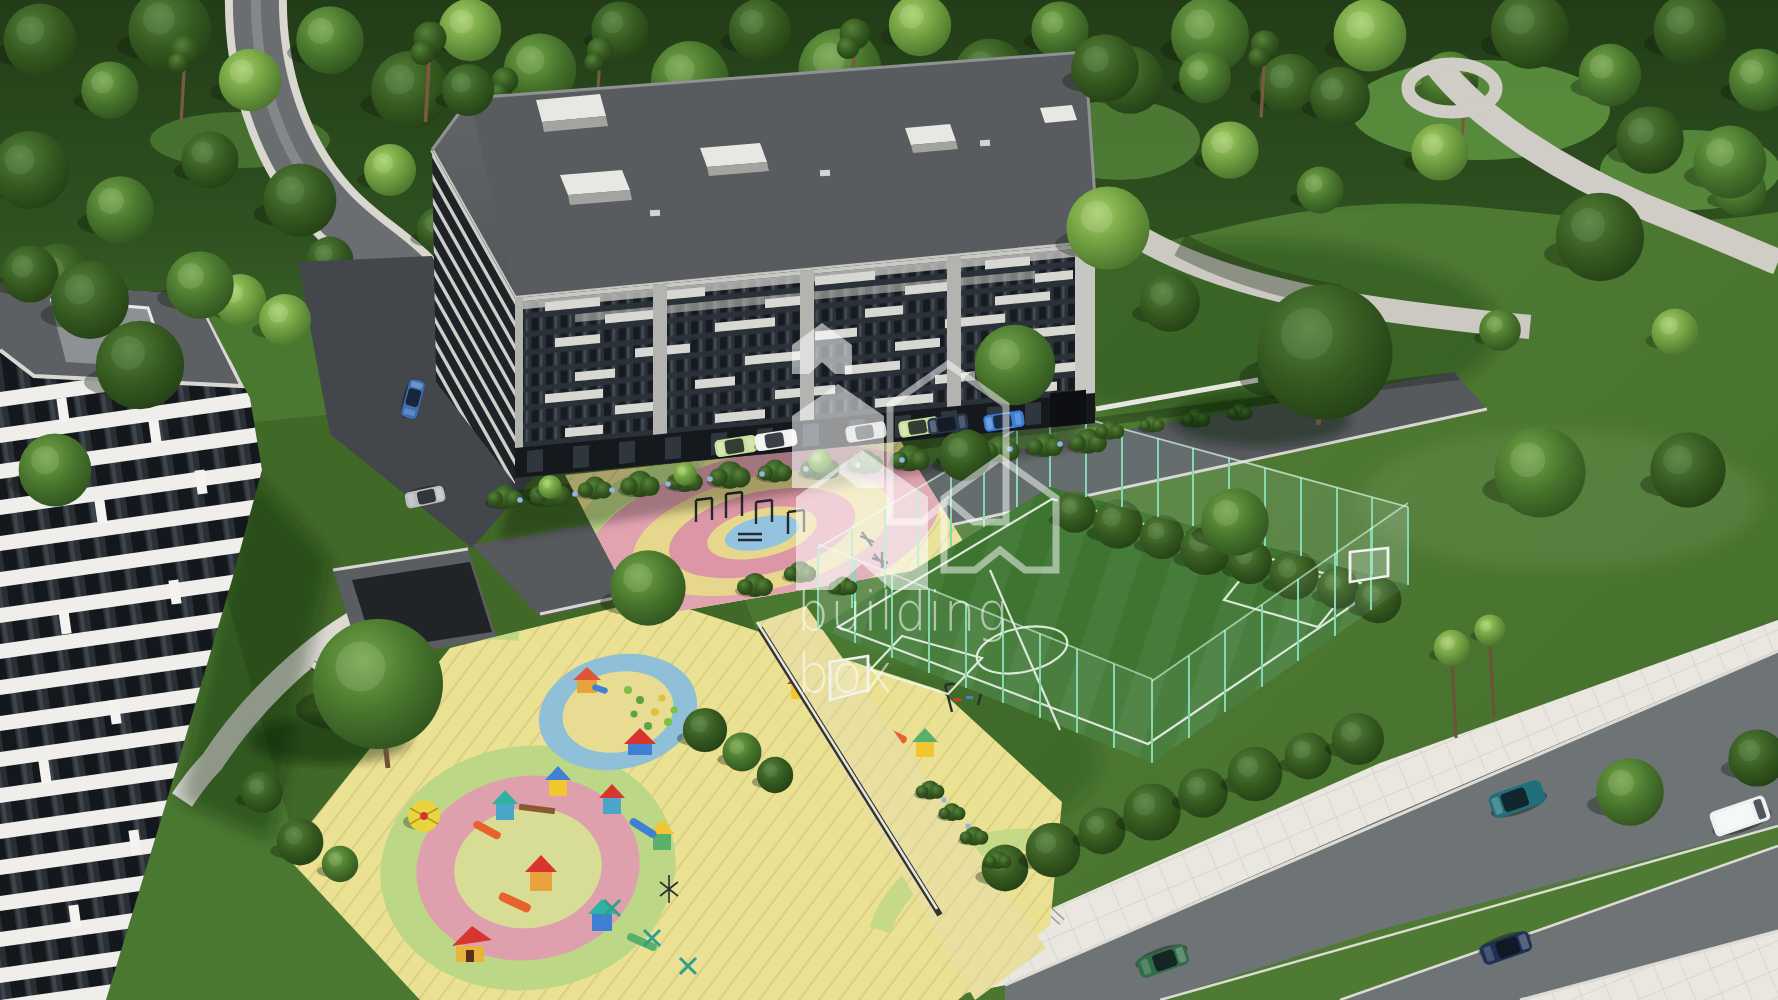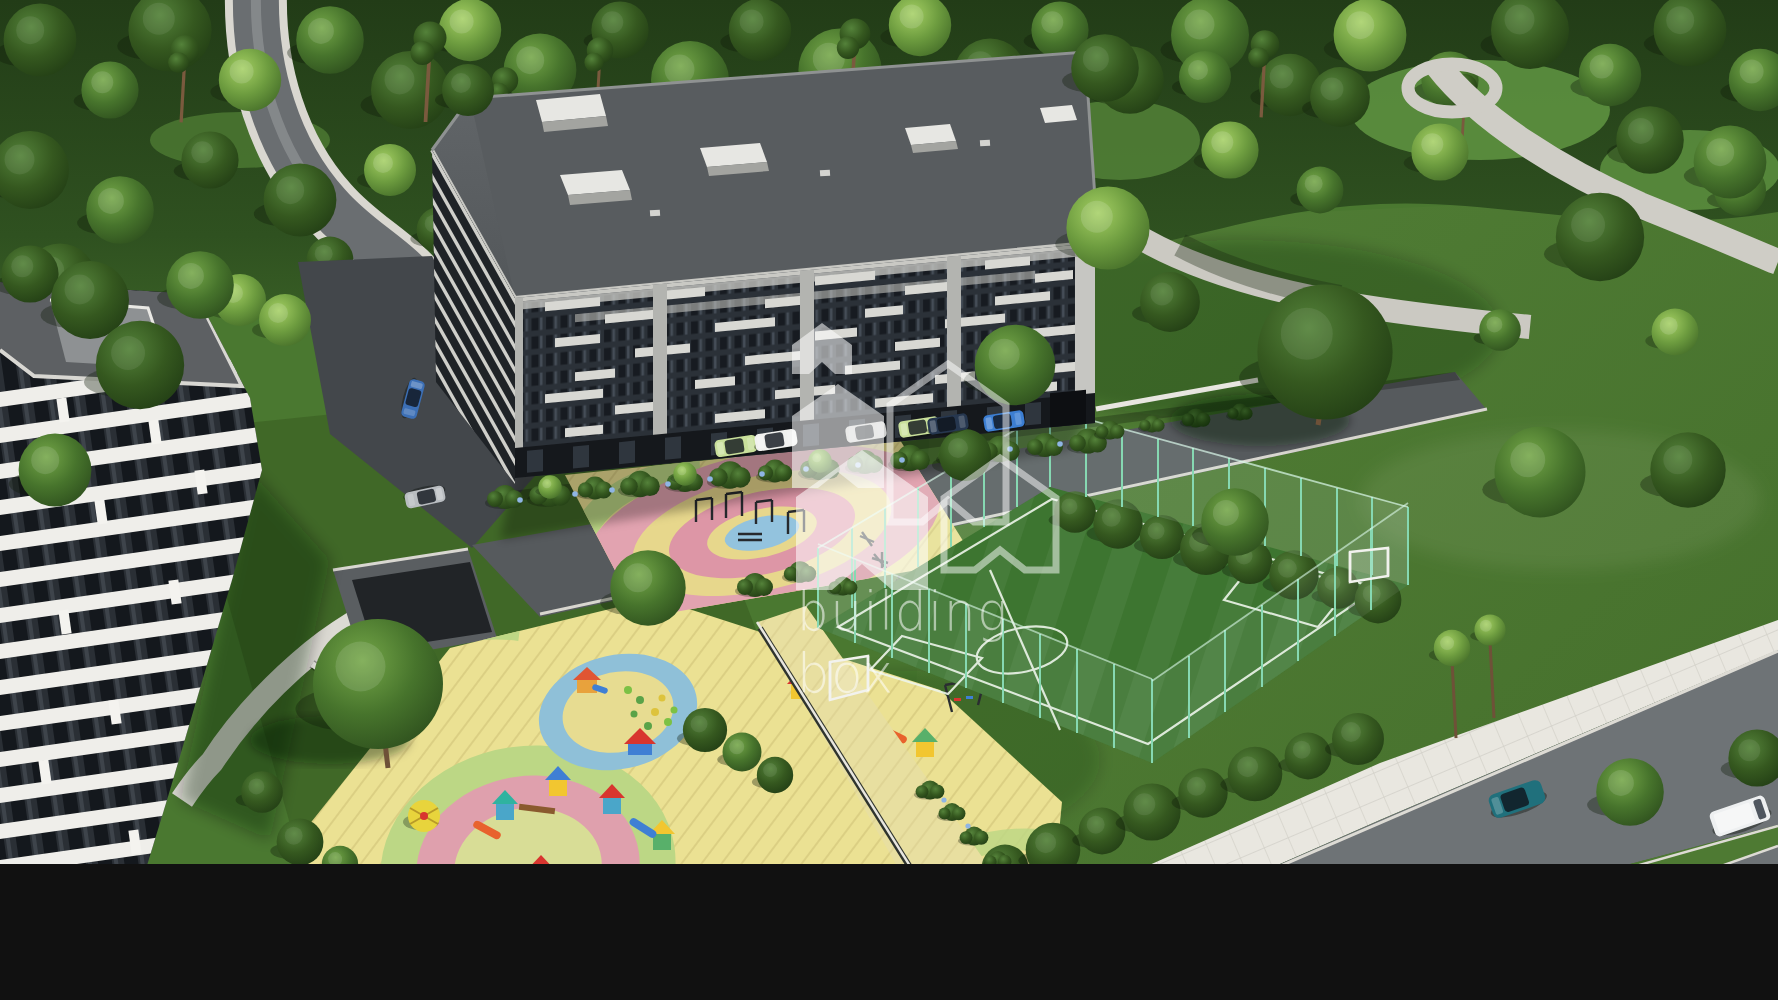--- a/index.html
+++ b/index.html
@@ -1,16 +1,16 @@
 <!DOCTYPE html>
 <html><head>
 <meta charset="utf-8">
 <style>
   html,body{margin:0;padding:0;background:#111;}
-  #stage{width:1778px;height:864px;position:relative;overflow:hidden;font-family:"DejaVu Sans",sans-serif;}
+  #stage{width:1778px;height:1000px;position:relative;overflow:hidden;font-family:"DejaVu Sans",sans-serif;}
   svg{display:block;}
   .wm-text{font-family:"DejaVu Sans",sans-serif;font-weight:200;fill:#ffffff;fill-opacity:.55;letter-spacing:2px;}
 </style>
 </head>
 <body>
 
 <div id="stage">
 <svg viewBox="0 0 1778 1000" width="1778" height="1000" xmlns="http://www.w3.org/2000/svg">
   <defs>
     <radialGradient id="gT1" cx="38%" cy="32%" r="75%">

